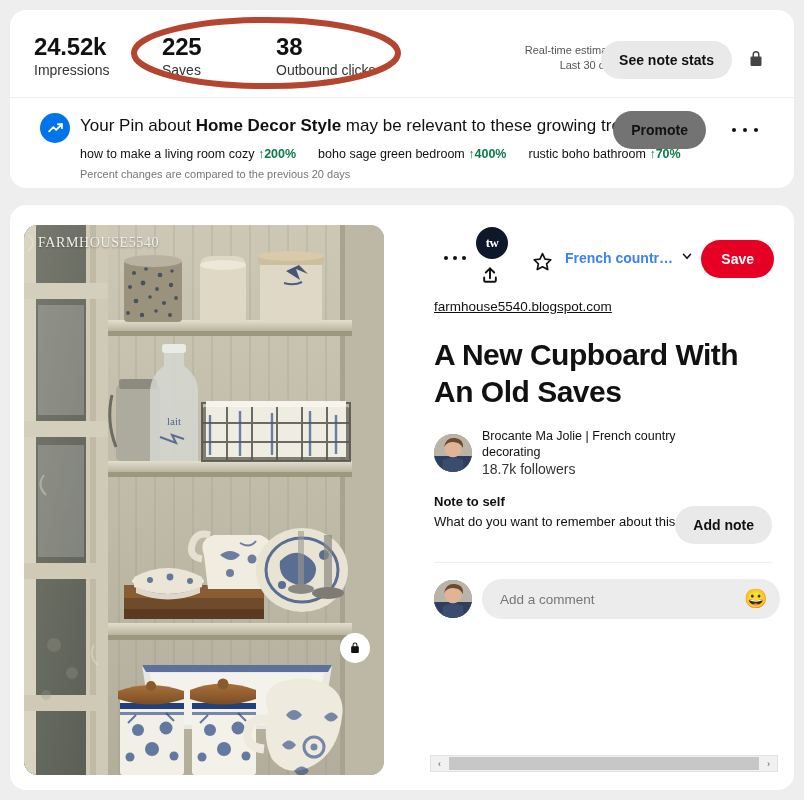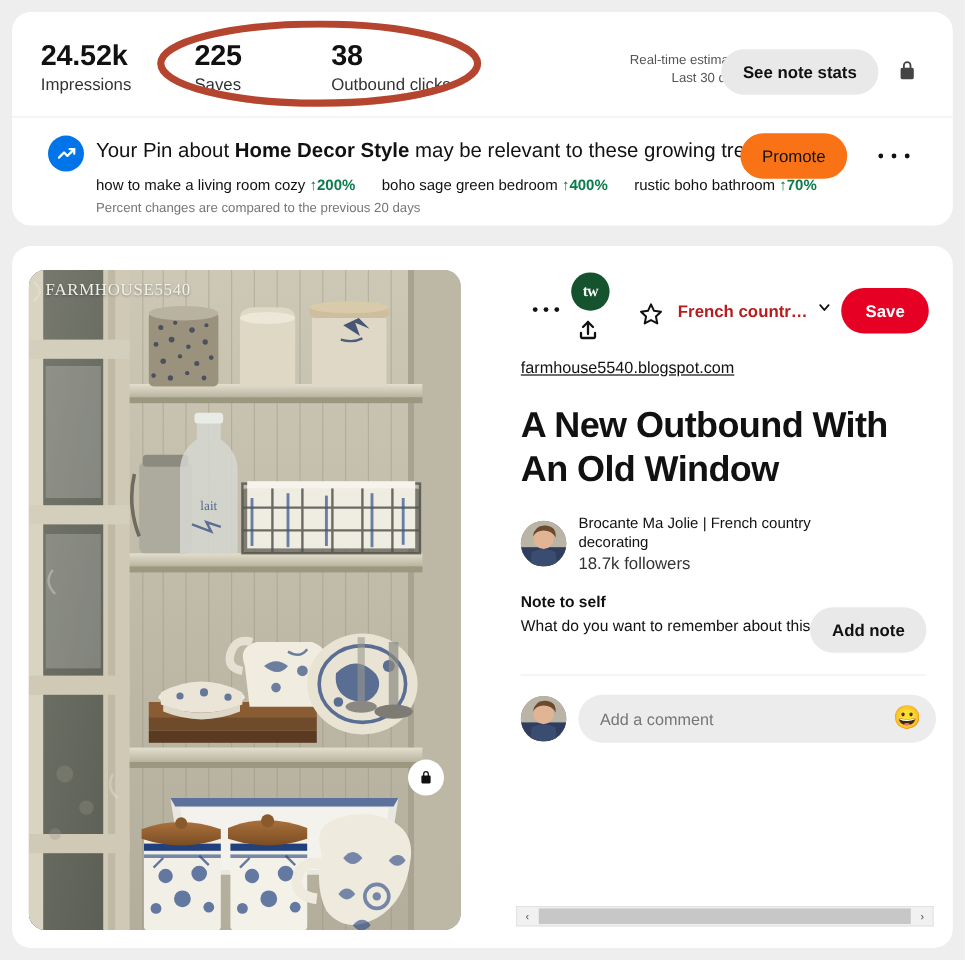--- a/index.html
+++ b/index.html
@@ -140,28 +140,28 @@
     left: 70px;
     top: 70px;
     font-size: 11px;
     color: #767676;
   }
 
   .promote-btn {
     position: absolute;
     right: 88px;
     top: 13px;
-    background: #f97316;
+    background: #737373;
     border: none;
     border-radius: 22px;
     height: 38px;
     padding: 0 18px;
     font-family: "Liberation Sans", sans-serif;
     font-size: 14px;
-    font-weight: normal;
+    font-weight: bold;
     color: #111111;
     cursor: pointer;
   }
 
   .ellipsis-btn {
     position: absolute;
     right: 36px;
     top: 24px;
     width: 26px;
     height: 16px;
@@ -243,40 +243,40 @@
   .act-ellipsis {
     position: absolute; left: 16px; top: 26px;
     width: 22px; height: 14px; cursor: pointer;
     display: flex; align-items: center; justify-content: space-between;
   }
   .act-ellipsis i { width: 4px; height: 4px; border-radius: 50%; background: #111; display:block; }
 
   .tw-badge {
     position: absolute; left: 48px; top: 2px;
     width: 32px; height: 32px; border-radius: 50%;
-    background: #14532d;
+    background: #0f172a;
     display: flex; align-items: center; justify-content: center;
     cursor: pointer;
   }
   .tw-badge span {
     color: #fff; font-size: 13px; font-weight: bold;
     font-family: "Liberation Serif", serif;
     letter-spacing: -0.5px;
   }
 
   .share-icon { position: absolute; left: 52px; top: 40px; cursor: pointer; }
   .star-icon  { position: absolute; left: 104px; top: 26px; cursor: pointer; }
 
   .board-select {
     position: absolute; right: 86px; top: 24px;
     display: flex; align-items: center; gap: 7px;
     cursor: pointer;
   }
   .board-name {
-    font-size: 14px; font-weight: bold; color: #b91c1c;
+    font-size: 14px; font-weight: bold; color: #3b82f6;
     max-width: 112px; white-space: nowrap; overflow: hidden;
   }
 
   .save-btn {
     position: absolute; right: 6px; top: 15px;
     background: #e60023; color: #ffffff;
     border: none; border-radius: 22px;
     height: 38px; padding: 0 20px;
     font-family: "Liberation Sans", sans-serif;
     font-size: 14px; font-weight: bold;
@@ -739,21 +739,21 @@
             <polyline points="6,9 12,16 18,9"></polyline>
           </svg>
         </span>
       </div>
 
       <button class="save-btn">Save</button>
     </div>
 
     <a class="source-link">farmhouse5540.blogspot.com</a>
 
-    <div class="pin-title">A New Outbound With An Old Window</div>
+    <div class="pin-title">A New Cupboard With An Old Saves</div>
 
 
     <div class="author">
       <div class="avatar">
         <svg width="38" height="38" viewBox="0 0 38 38">
           <rect width="38" height="38" fill="#b9b4a6"></rect>
           <rect x="0" y="22" width="38" height="16" fill="#2f3e5e"></rect>
           <circle cx="19" cy="15" r="8.5" fill="#e0b494"></circle>
           <path d="M10 13 q2 -10 11 -9 q9 1 8 10 q-3 -6 -10 -6 q-6 0 -9 5z" fill="#6b4a2e"></path>
           <path d="M9 26 q10 -5 20 0 l1 12 h-22z" fill="#3a4c70"></path>

